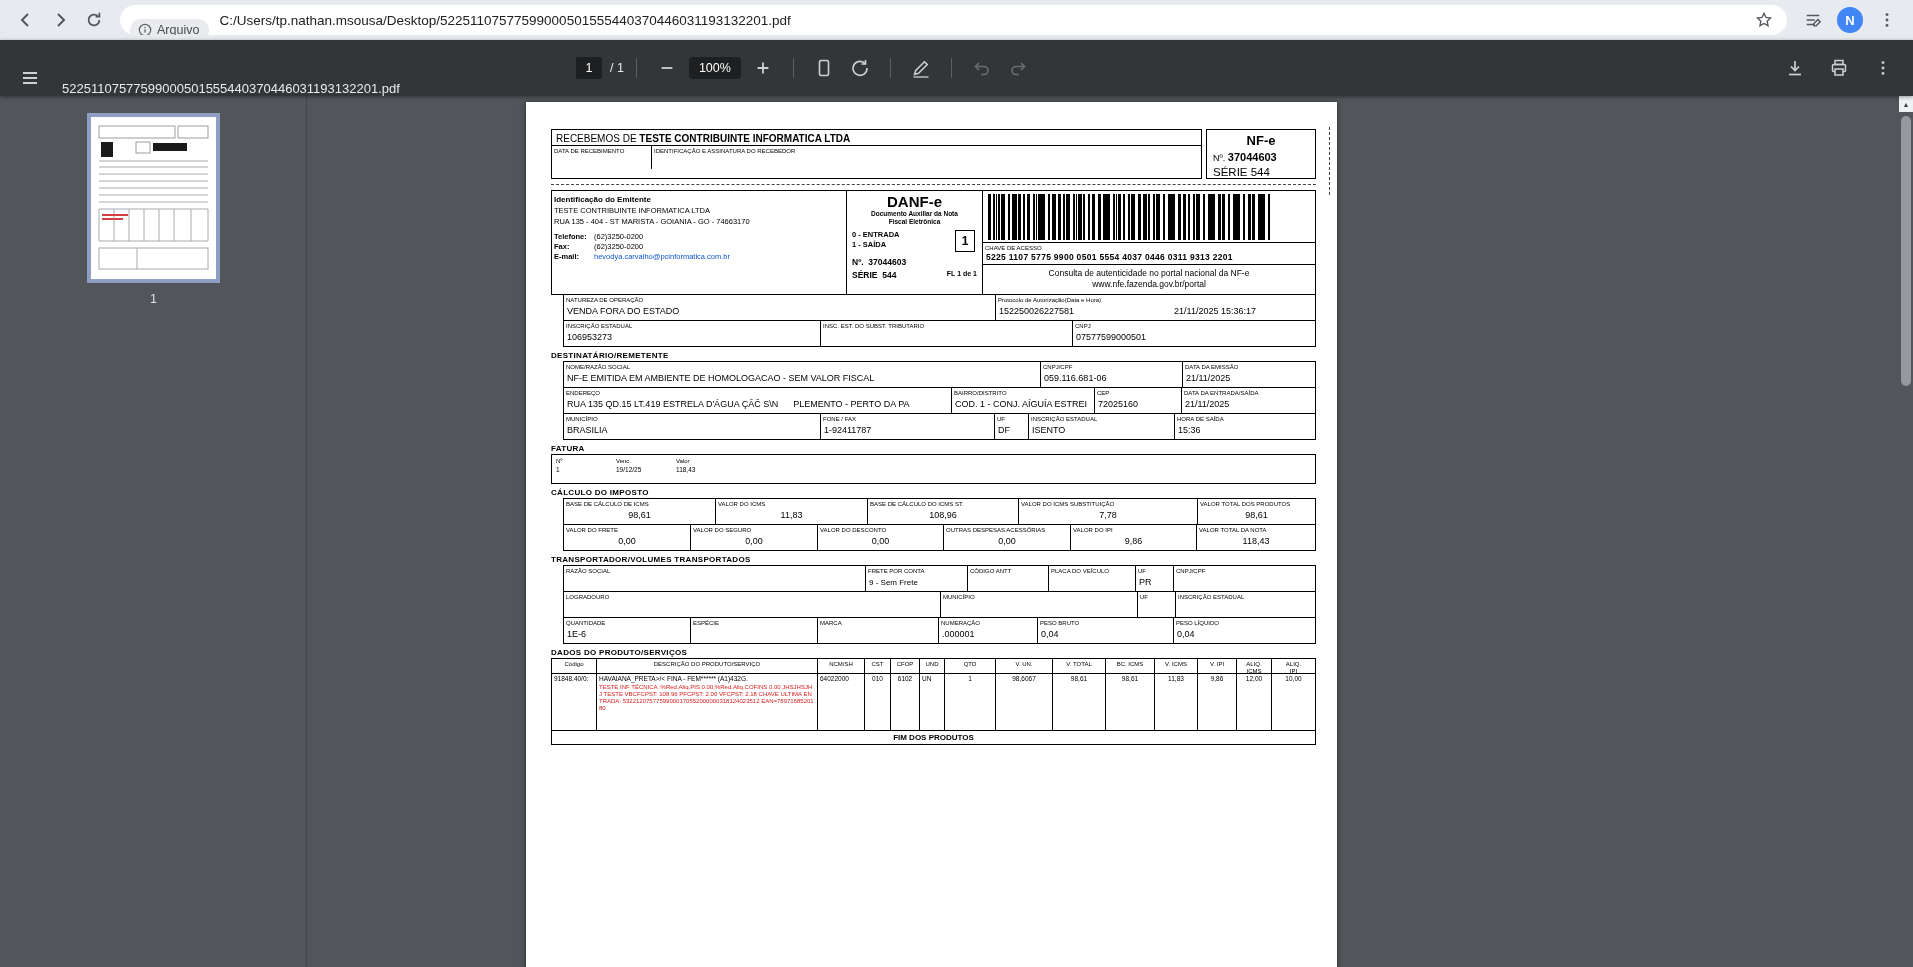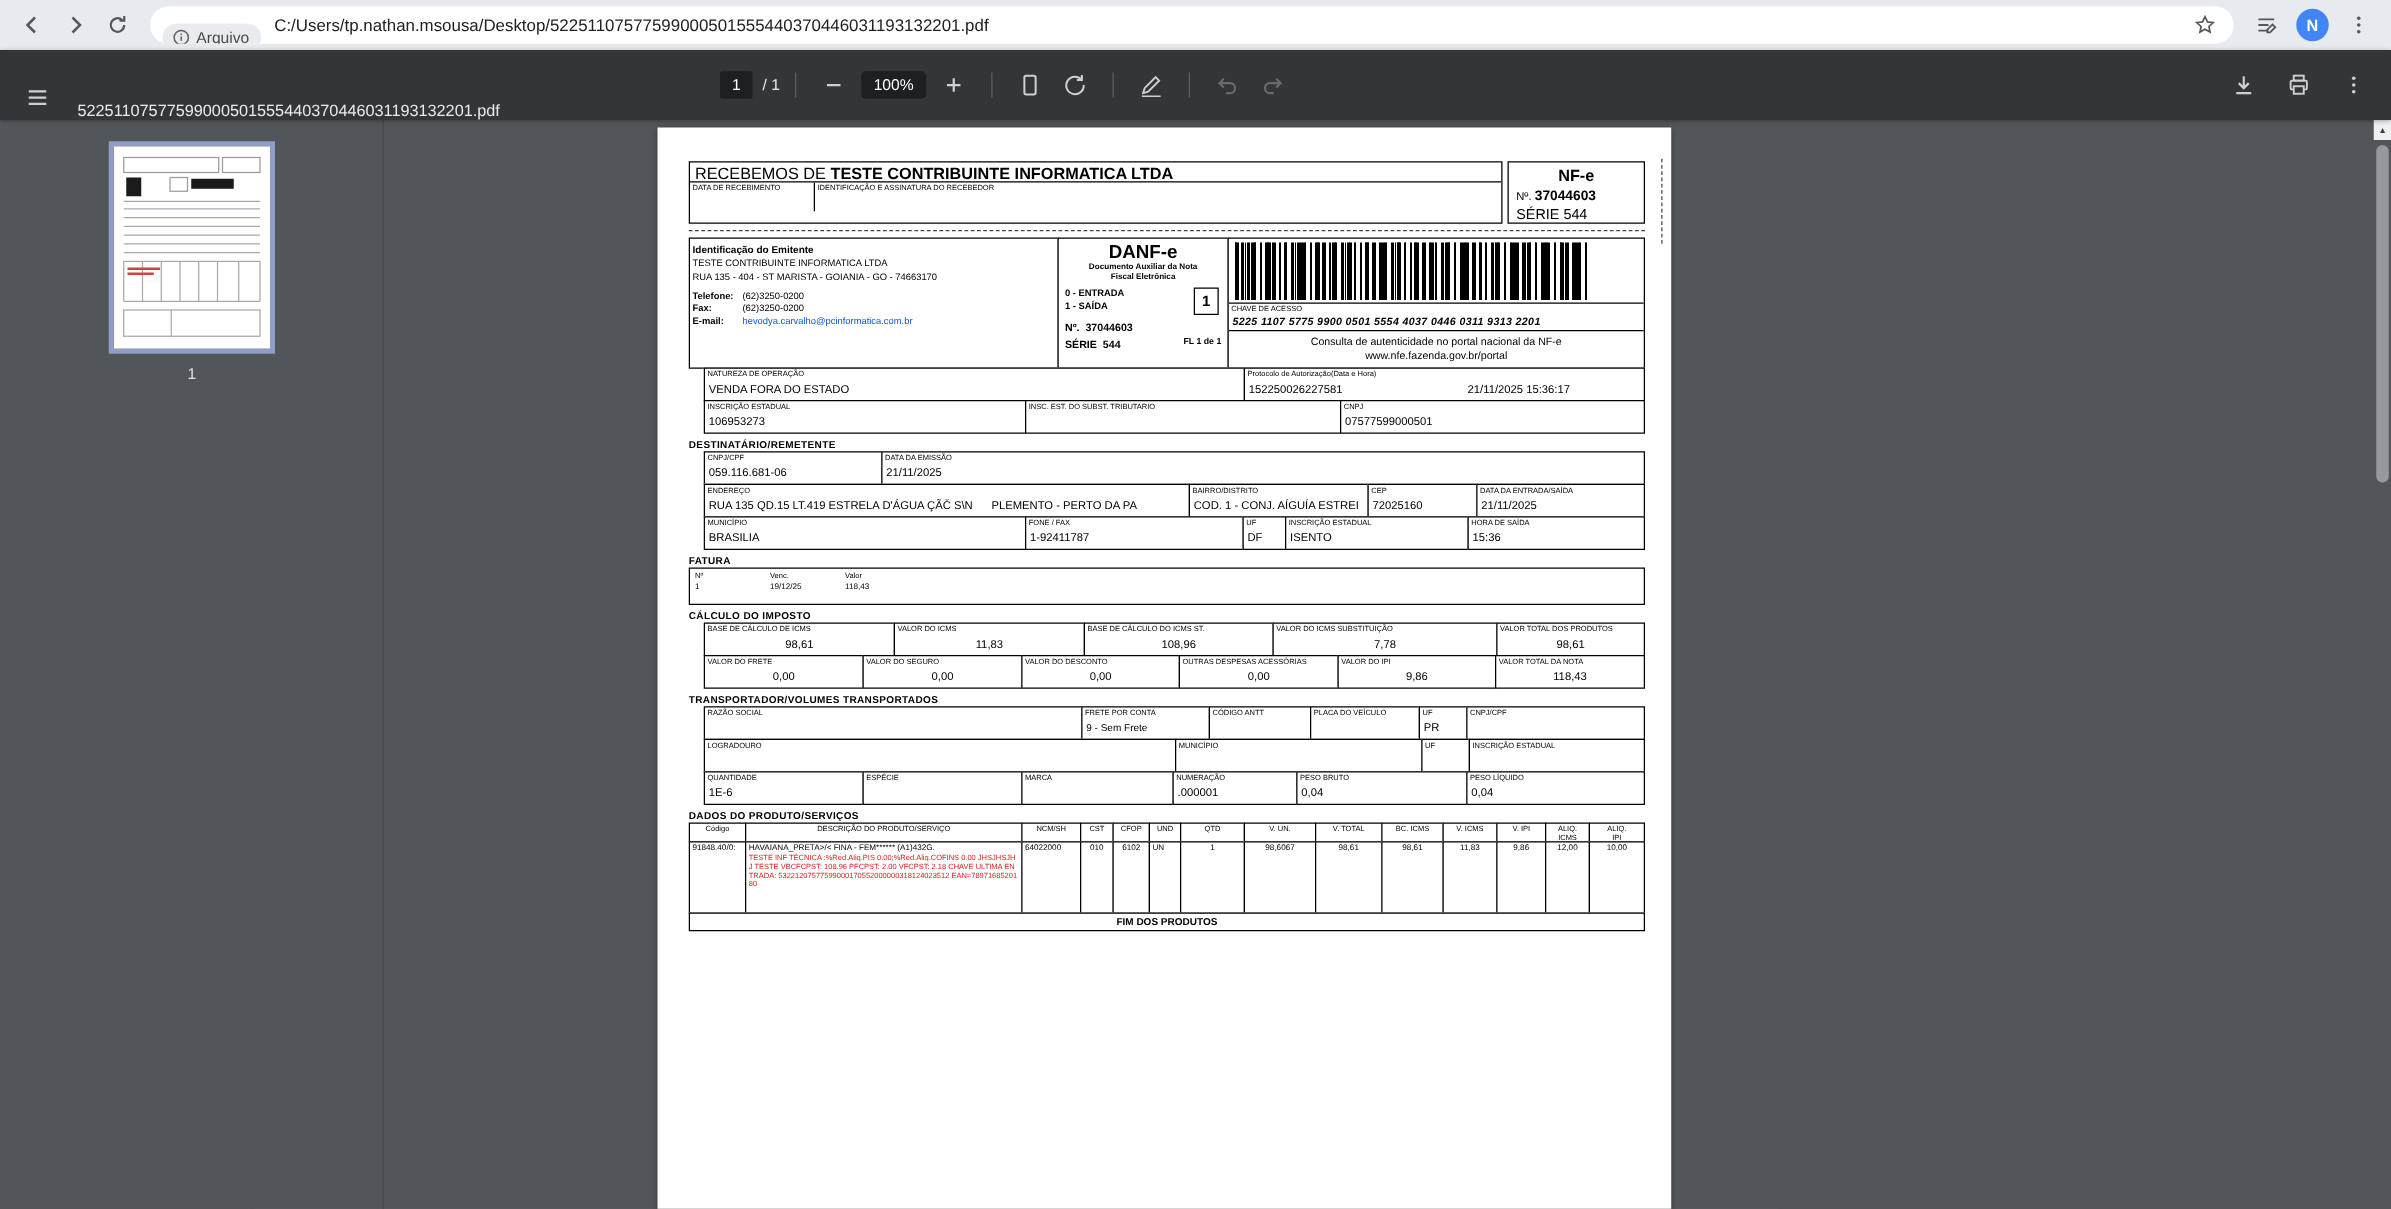--- a/index.html
+++ b/index.html
@@ -43,21 +43,21 @@
   .r { display:flex; }
   .c { position:relative; border:1px solid #000; flex:0 0 auto; background:#fff; overflow:hidden; }
   .r .c + .c { margin-left:-1px; }
   .mrow { margin-top:-1px; }
   .lab { font-size:6px; line-height:8px; padding:1px 2px 0 2px; white-space:nowrap; overflow:hidden; }
   .val { font-size:9px; line-height:11px; padding:2px 3px 0 3px; white-space:pre; overflow:hidden; }
   .vr { text-align:center; }
   .h27 { height:27px;margin-left:12px; }
   .sect { font-size:8px; font-weight:bold; letter-spacing:.3px; margin:4px 0 1px 0; }
 
-  .rec-l1 { font-size:13px; line-height:12px; padding:3px 4px 0; }
+  .rec-l1 { font-size:10px; line-height:12px; padding:3px 4px 0; }
   .rec-l2 { font-size:9px; line-height:12px; padding:1px 4px 3px; }
   .rec-labels { border-top:1px solid #000; height:24px; }
   .rec-c1 { width:100px; border-right:1px solid #000; }
   .nfe-box { width:110px; margin-left:4px !important; }
   .nfe-t { text-align:center; font-size:13px; font-weight:bold; margin-top:3px; }
   .nfe-n { font-size:9px; padding-left:6px; margin-top:3px; }
   .nfe-n b { font-size:11px; }
   .nfe-s { font-size:11.5px; padding-left:6px; margin-top:3px; }
 
   .cut { border-top:1px dashed #444; margin:5px 0; }
@@ -86,21 +86,21 @@
 
   .key-box { flex:1 1 auto; height:105px; }
   .barcode { height:46px; width:282px; margin:3px 0 2px 5px;
     background-color:#fff;
     background-image:
       repeating-linear-gradient(90deg,#000 0 2px,transparent 2px 5px),
       repeating-linear-gradient(90deg,#000 0 1px,transparent 1px 8px),
       repeating-linear-gradient(90deg,#000 0 3px,transparent 3px 13px);
   }
   .chave-sec { border-top:1px solid #000; }
-  .chave-val { font-size:8.5px; font-weight:bold; letter-spacing:.3px; padding:0 3px 2px; white-space:nowrap;font-style:italic; }
+  .chave-val { font-size:8.5px; font-weight:bold; letter-spacing:.3px; padding:0 3px 2px; white-space:nowrap; }
   .consulta { border-top:1px solid #000; text-align:center; font-size:8.5px; line-height:11px; padding:3px 2px; }
 
   .fatura-box { width:765px; height:30px; display:flex; padding:2px 0 0 4px; }
   .fat-col { width:60px; }
   .fat-lab { font-size:6px; line-height:8px; }
   .fat-val { font-size:6.5px; line-height:9px; }
 
   .th { font-size:6px; text-align:center; padding-top:2px; height:16px; white-space:pre-line; line-height:6.5px; overflow:hidden; }
   .td { height:58px; font-size:6.5px; padding:1px 2px; overflow:hidden; }
   .desc-main { font-size:6.5px; line-height:7.5px; }
@@ -371,20 +371,24 @@
             <div class="val"></div>
           </div>
           <div class="c h27" style="flex:1 1 auto">
             <div class="lab">CNPJ</div>
             <div class="val">07577599000501</div>
           </div>
         </div>
 
         <div class="sect">DESTINATÁRIO/REMETENTE</div>
         <div class="r">
+          <div class="c h27" style="width:478px">
+            <div class="lab">NOME/RAZÃO SOCIAL</div>
+            <div class="val">NF-E EMITIDA EM AMBIENTE DE HOMOLOGACAO - SEM VALOR FISCAL</div>
+          </div>
           <div class="c h27" style="width:143px">
             <div class="lab">CNPJ/CPF</div>
             <div class="val">059.116.681-06</div>
           </div>
           <div class="c h27" style="flex:1 1 auto">
             <div class="lab">DATA DA EMISSÃO</div>
             <div class="val">21/11/2025</div>
           </div>
         </div>
         <div class="r mrow">

